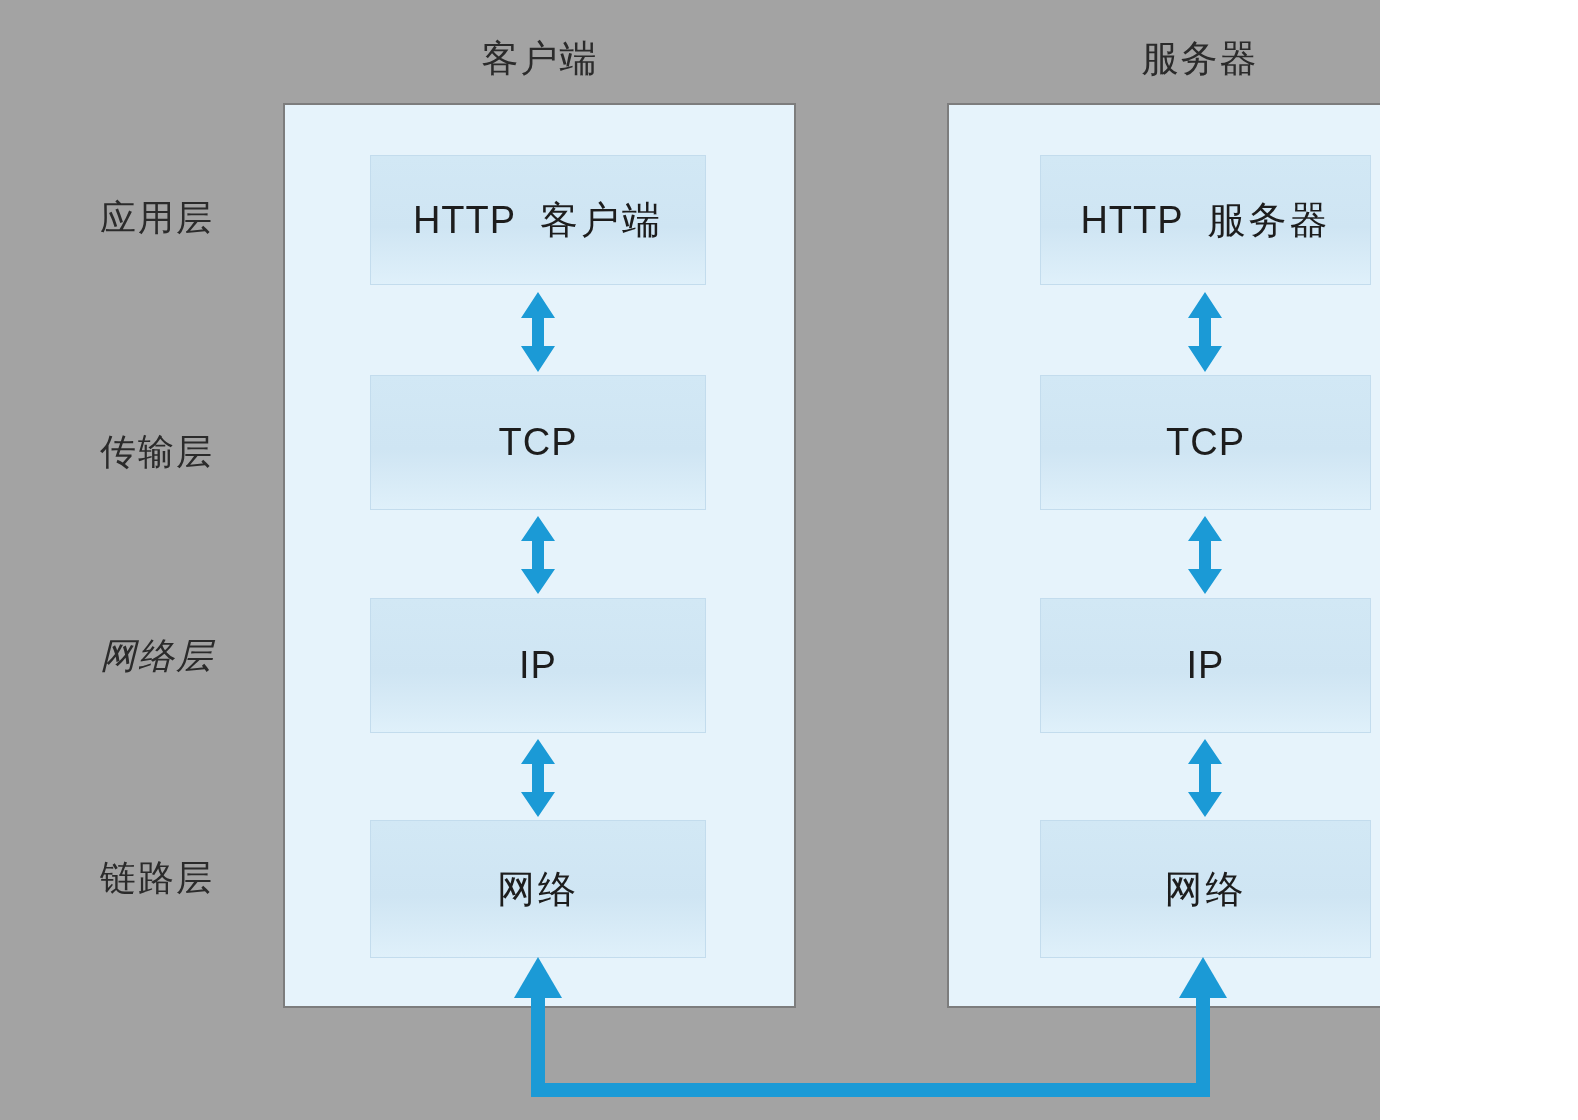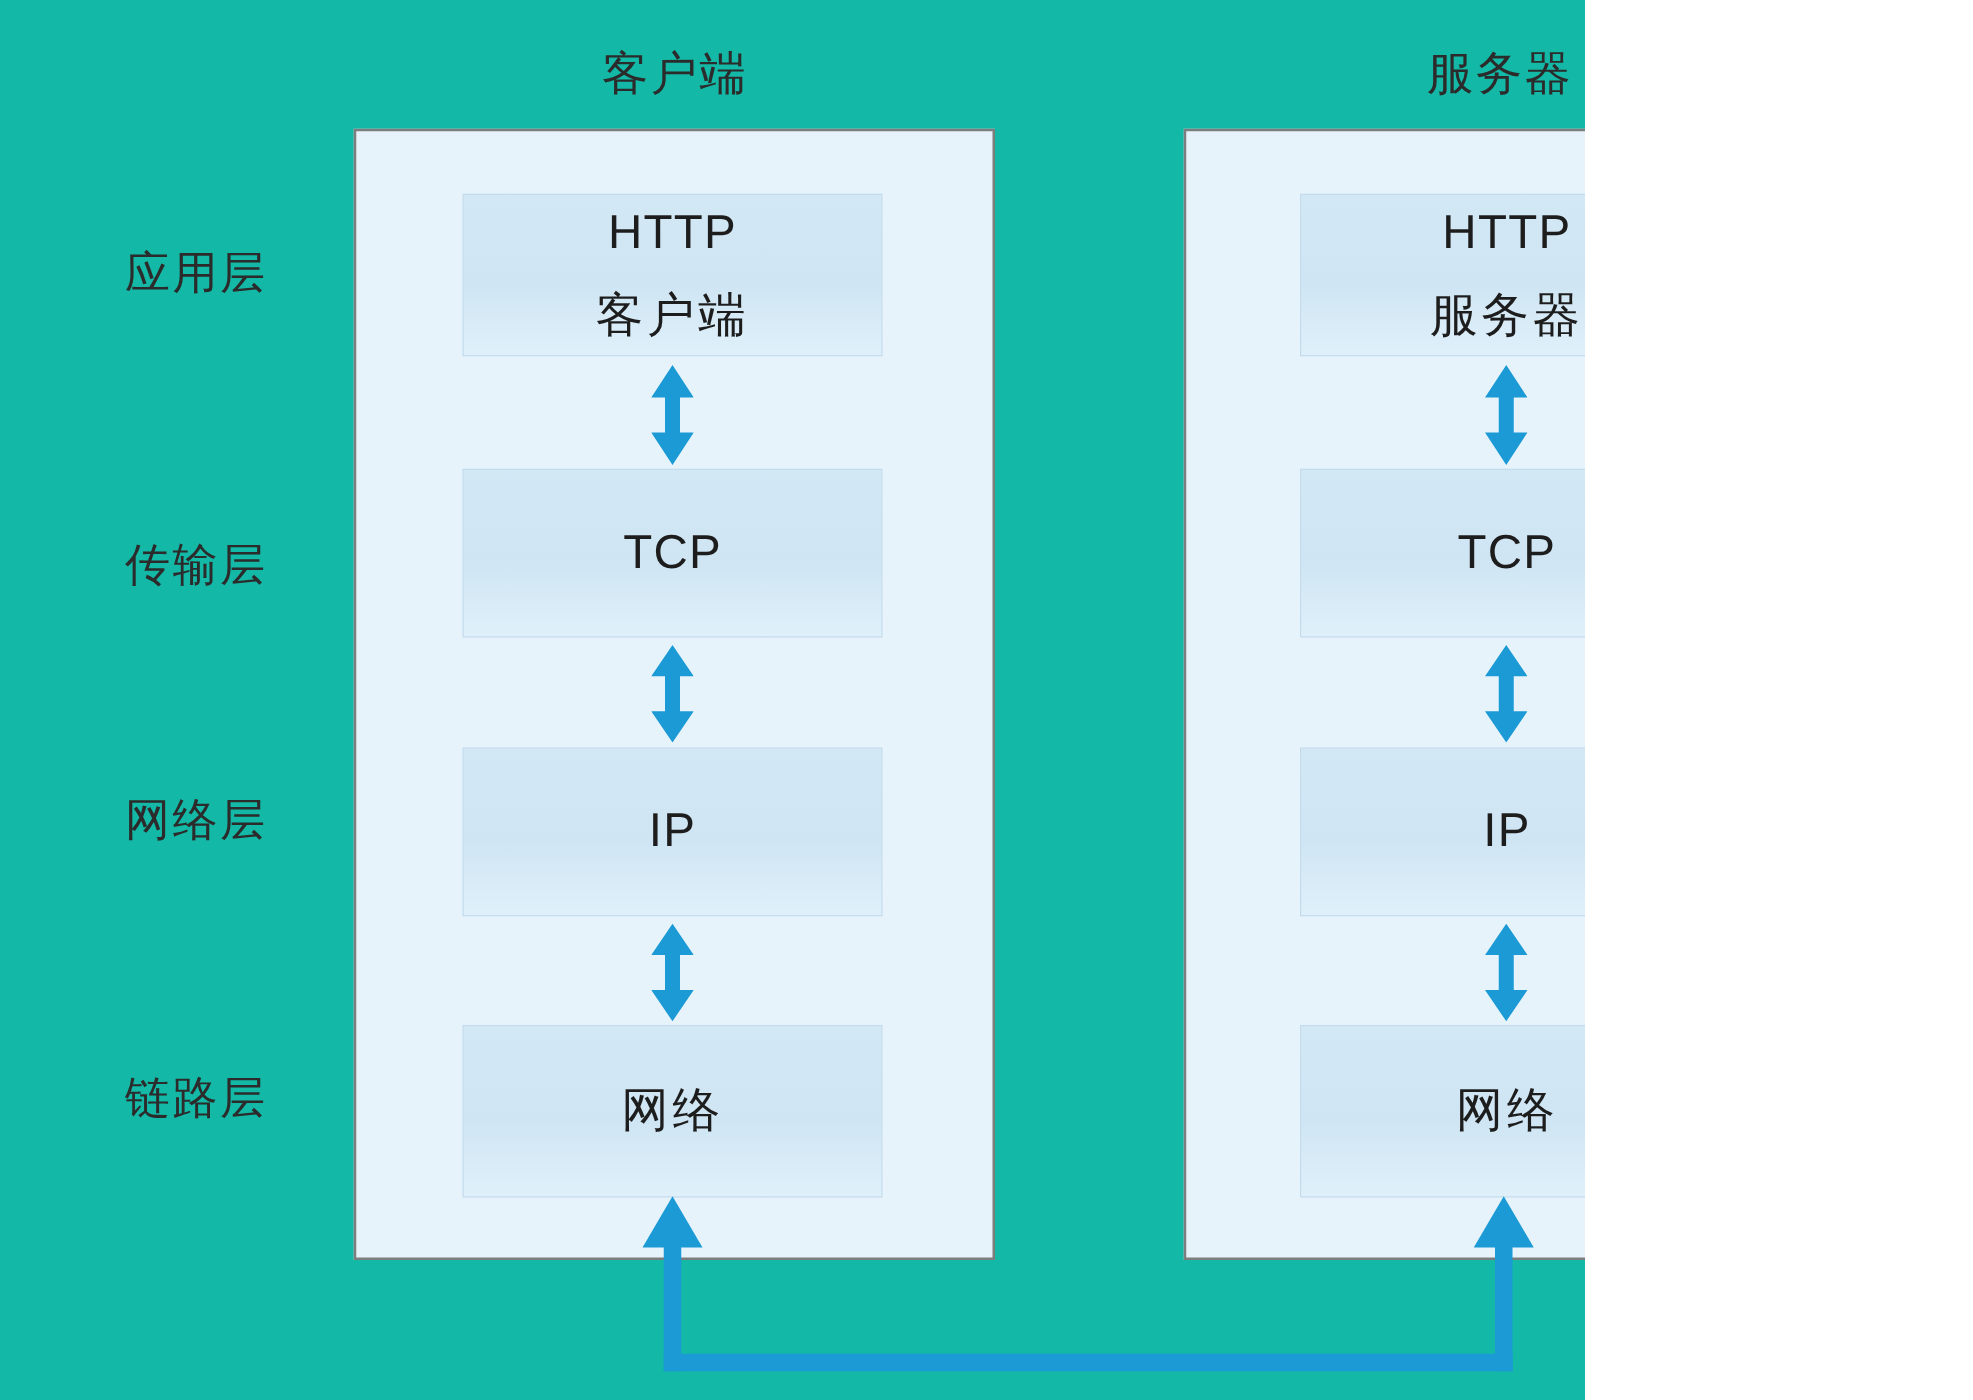--- a/index.html
+++ b/index.html
@@ -5,23 +5,23 @@
   html, body {
     margin: 0;
     padding: 0;
     background: #ffffff;
   }
   body {
     font-family: "Liberation Sans", "DejaVu Sans", sans-serif;
   }
   #stage {
     position: relative;
-    width: 1268px;
+    width: 1380px;
     height: 1120px;
-    background: #14b8a6;
+    background: #a3a3a3;
     overflow: hidden;
   }
 
   
   .col-title {
     position: absolute;
     font-size: 37px;
     color: #2b2b2b;
     letter-spacing: 2px;
     white-space: nowrap;
@@ -54,21 +54,20 @@
   .host-box.client { left: 283px; width: 513px; }
   .host-box.server { left: 947px; width: 507px; }
 
   
   .proto-box {
     position: absolute;
     box-sizing: border-box;
     background: linear-gradient(180deg, #d2e8f5 0%, #cfe5f3 55%, #dff0fa 100%);
     border: 1px solid #c3dced;
     display: flex;
-    flex-direction: column;
     align-items: center;
     justify-content: center;
     gap: 24px;
   }
   
   .proto-box::after {
     content: "";
     position: absolute;
     left: 9px;
     top: 9px;
@@ -106,21 +105,21 @@
 </head>
 <body>
 
 <div id="stage">
 
   <div class="col-title" style="left:440px; top:40px; width:200px;">客户端</div>
   <div class="col-title" style="left:1100px; top:40px; width:200px;">服务器</div>
 
   <div class="layer-label" style="top:180px;margin-top:20px;">应用层</div>
   <div class="layer-label" style="top:434px;">传输层</div>
-  <div class="layer-label" style="top:638px;">网络层</div>
+  <div class="layer-label" style="top:638px;font-style:italic;">网络层</div>
   <div class="layer-label" style="top:860px;font-family:Liberation Serif, serif;">链路层</div>
 
   <div class="host-box client"></div>
 
   <div class="proto-box" style="left:370px; top:155px; width:336px; height:130px;">
     <span class="line">HTTP</span>
     <span class="line cjk">客户端</span>
   </div>
 
   <div class="proto-box" style="left:370px; top:375px; width:336px; height:135px;">

